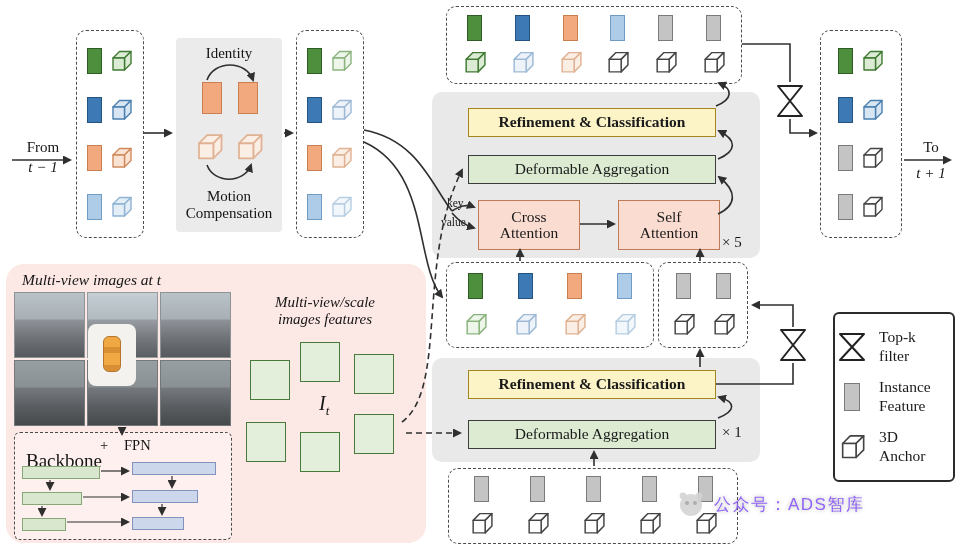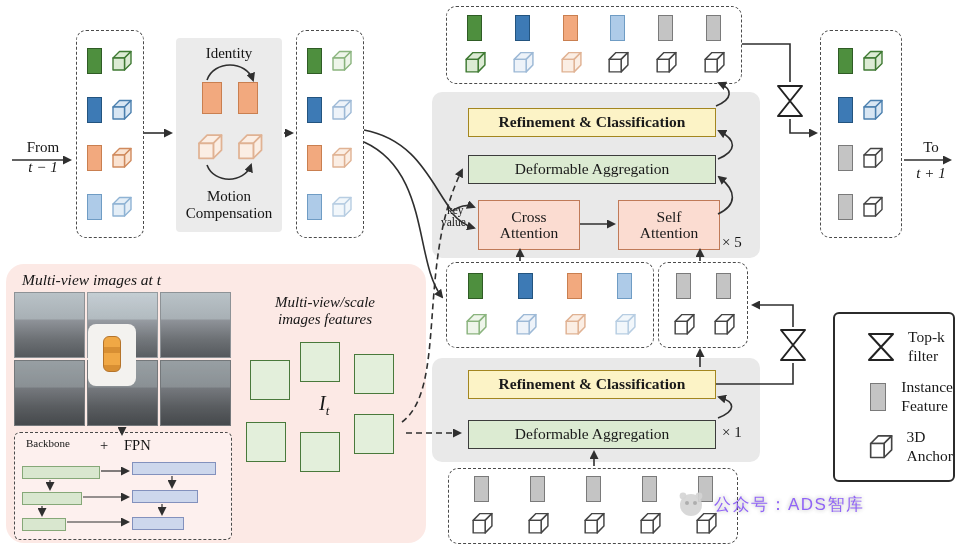--- a/index.html
+++ b/index.html
@@ -35,21 +35,21 @@
   .ego-patch{position:absolute;left:88px;top:324px;width:48px;height:62px;background:#f3f2ef;border-radius:8px;}
   .ego-car{position:absolute;left:103px;top:336px;width:18px;height:36px;border-radius:6px;border:1.5px solid #b5742a;
            background:linear-gradient(180deg,#f0a845 0 28%,#d88f33 28% 46%,#f0a845 46% 82%,#d88f33 82% 100%);box-sizing:border-box;}
   .fsq{position:absolute;width:40px;height:40px;background:#e3efdb;border:1.6px solid #49793b;box-sizing:border-box;}
   .bb-box{position:absolute;left:14px;top:432px;width:218px;height:108px;border:1.6px dashed #4a4a4a;border-radius:6px;background:rgba(255,255,255,.35);box-sizing:border-box;}
   .bar{position:absolute;height:13px;border:1.2px solid;box-sizing:border-box;}
   .bar-g{background:#d9e7cf;border-color:#86a878;}
   .bar-b{background:#cdd7ec;border-color:#8391bd;}
   .legend{position:absolute;left:833px;top:312px;width:122px;height:170px;background:#fff;border:2px solid #2b2b2b;border-radius:6px;
           display:flex;flex-direction:column;justify-content:space-around;padding:8px 0;box-sizing:border-box;z-index:30;}
-  .leg-row{display:flex;align-items:center;gap:10px;padding-left:29px;}
+  .leg-row{display:flex;align-items:center;gap:10px;padding-left:0;}
   .leg-ic{width:34px;display:flex;justify-content:center;align-items:center;}
   .leg-text{font-size:15.5px;line-height:1.2;}
   .smalltxt{font-size:11.5px;}
   .wm{position:absolute;left:676px;top:489px;display:flex;align-items:center;gap:8px;z-index:60;opacity:.95;}
   .wm-text{font-family:"Liberation Sans",sans-serif;font-size:17px;color:#8b5cf6;letter-spacing:1.5px;
            text-shadow:0 0 4px rgba(110,110,110,.55);}
   sub{font-size:13px;}
 </style>
 </head>
 <body>
@@ -245,21 +245,21 @@
     <span>Deformable Aggregation</span>
   </div>
   <div class="opbox op-pink" style="left:478px;top:200px;width:100px;height:48px">
     <span>Cross</span>
     <span>Attention</span>
   </div>
   <div class="opbox op-pink" style="left:618px;top:200px;width:100px;height:48px">
     <span>Self</span>
     <span>Attention</span>
   </div>
-  <div class="lbl smalltxt" style="left:447px;top:204px">key</div>
+  <div class="lbl smalltxt" style="left:447px;top:197px">key</div>
   <div class="lbl smalltxt" style="left:441px;top:216px">value</div>
   <div class="lbl" style="left:722px;top:234px">× 5</div>
 
   <svg class="bowtie" style="left:776px;top:84px" width="28" height="34" viewBox="0 0 28 34">
     <path d="M2 2 H26 L2 32 H26 Z" fill="#ffffff" stroke="#222" stroke-width="2" stroke-linejoin="round"></path>
   </svg>
 
   <div class="dashedbox" style="left:820px;top:30px;width:80px;height:206px">
     <div class="tg tg-v">
         <div class="tg-pair">
@@ -453,21 +453,21 @@
   <div class="fsq" style="left:354px;top:354px"></div>
   <div class="fsq" style="left:250px;top:360px"></div>
   <div class="fsq" style="left:246px;top:422px"></div>
   <div class="fsq" style="left:300px;top:432px"></div>
   <div class="fsq" style="left:354px;top:414px"></div>
   <div class="lbl it" style="left:319px;top:392px;font-size:20px">
     <span>I</span><sub>t</sub>
   </div>
 
   <div class="bb-box"></div>
-  <div class="lbl" style="left:26px;top:437px;font-size:11px">Backbone</div>
+  <div class="lbl" style="left:26px;top:450px;font-size:19px">Backbone</div>
   <div class="lbl" style="left:100px;top:437px;font-size:14.5px">+</div>
   <div class="lbl" style="left:124px;top:437px;font-size:14.5px">FPN</div>
   <div class="bar bar-g" style="left:22px;top:466px;width:78px"></div>
   <div class="bar bar-g" style="left:22px;top:492px;width:60px"></div>
   <div class="bar bar-g" style="left:22px;top:518px;width:44px"></div>
   <div class="bar bar-b" style="left:132px;top:462px;width:84px"></div>
   <div class="bar bar-b" style="left:132px;top:490px;width:66px"></div>
   <div class="bar bar-b" style="left:132px;top:517px;width:52px"></div>
 
   <div class="legend">

